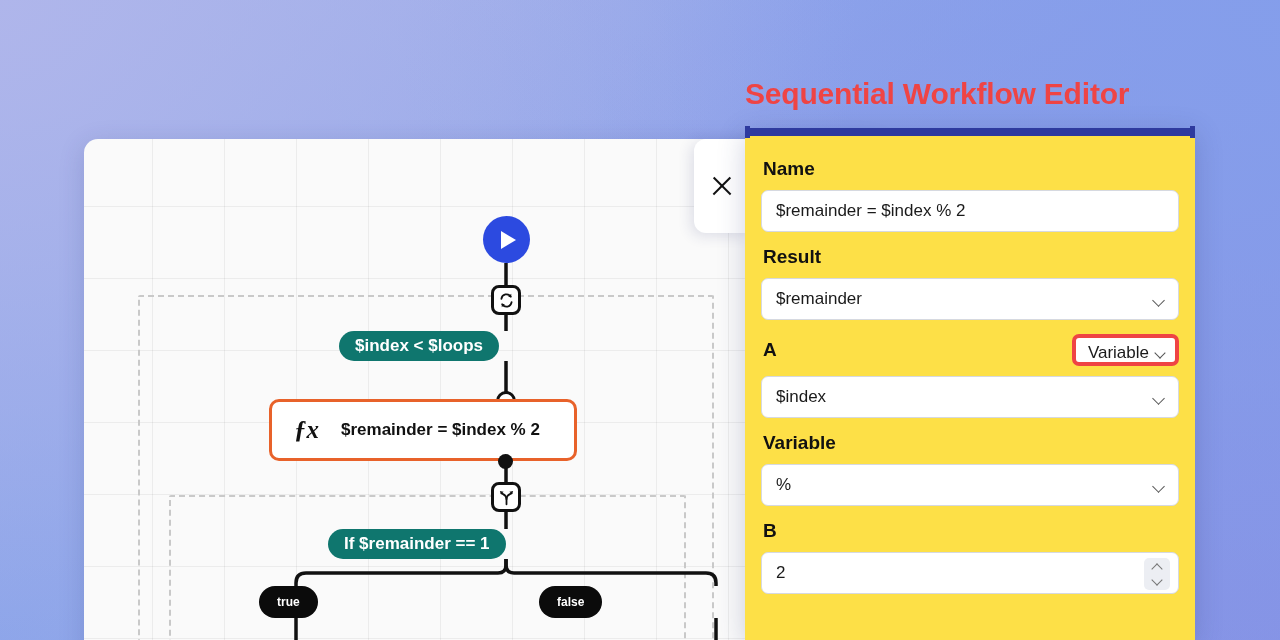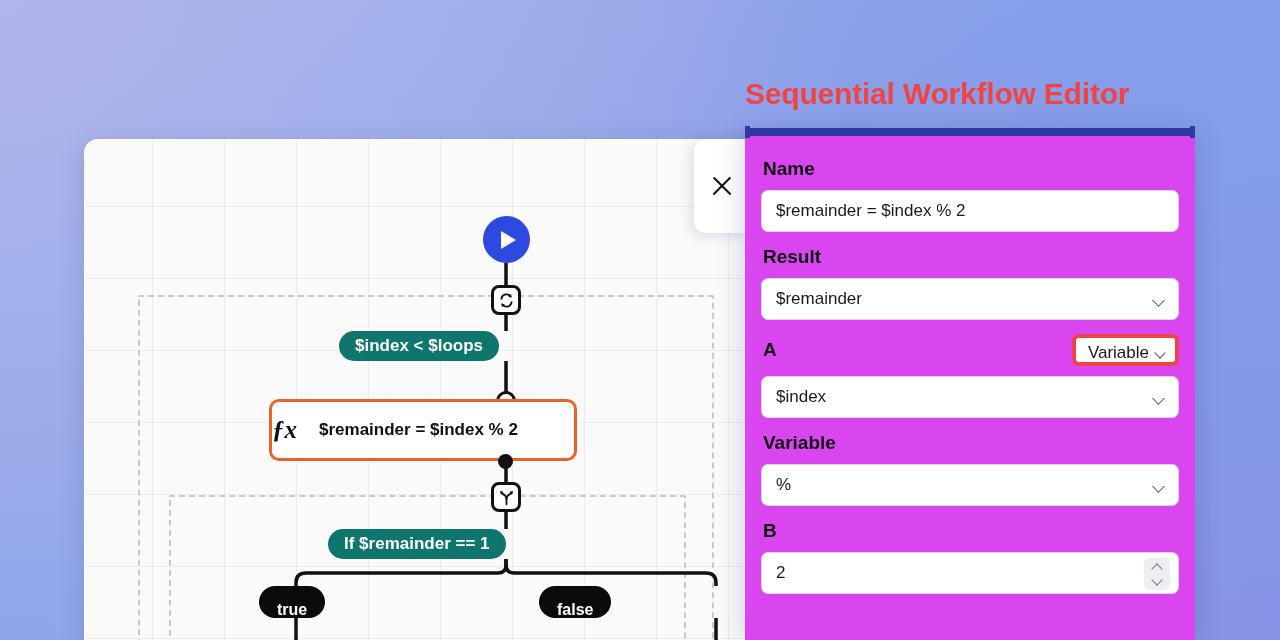--- a/index.html
+++ b/index.html
@@ -142,43 +142,44 @@
     text-align: center;
   }
   .pill-loopcond { left: 255px; top: 192px; }  
   .pill-ifcond   { left: 244px; top: 390px; }  
 
   
   .pill-black {
     background: #0b0b0b;
     color: #ffffff;
     border-radius: 999px;
-    font-size: 16px;
+    font-size: 12px;
     font-weight: bold;
     height: 32px;
     line-height: 32px;
-    padding: 8px 18px;
+    padding: 0 18px;
     white-space: nowrap;
     display: inline-block;
     text-align: center;
   }
   .pill-true  { left: 175px; top: 447px; }  
   .pill-false { left: 455px; top: 447px; }  
 
   
   .fx-node {
     left: 185px;   
     top: 260px;    
     width: 308px;
     height: 62px;
     border: 3px solid #e8622a;
     border-radius: 10px;
     background: #ffffff;
     display: flex;
     align-items: center;
+    padding-left: 22px;
     gap: 22px;
   }
   .fx-glyph {
     font-family: "Liberation Serif", serif;
     font-style: italic;
     font-weight: bold;
     font-size: 25px;
     color: #111;
   }
   .fx-label {
@@ -235,21 +236,21 @@
   .close-x:before { transform: rotate(45deg); }
   .close-x:after  { transform: rotate(-45deg); }
 
   
   .editor-panel {
     position: absolute;
     left: 745px;
     top: 128px;
     width: 450px;
     height: 512px;
-    background: #d946ef;
+    background: #fde047;
     box-shadow: 0 6px 26px rgba(40,50,110,0.22);
   }
   .panel-topbar {
     position: absolute;
     left: 0; top: 0;
     width: 450px;
     height: 8px;
     background: #2e3a9e;
   }
   .panel-topbar:before, .panel-topbar:after {

